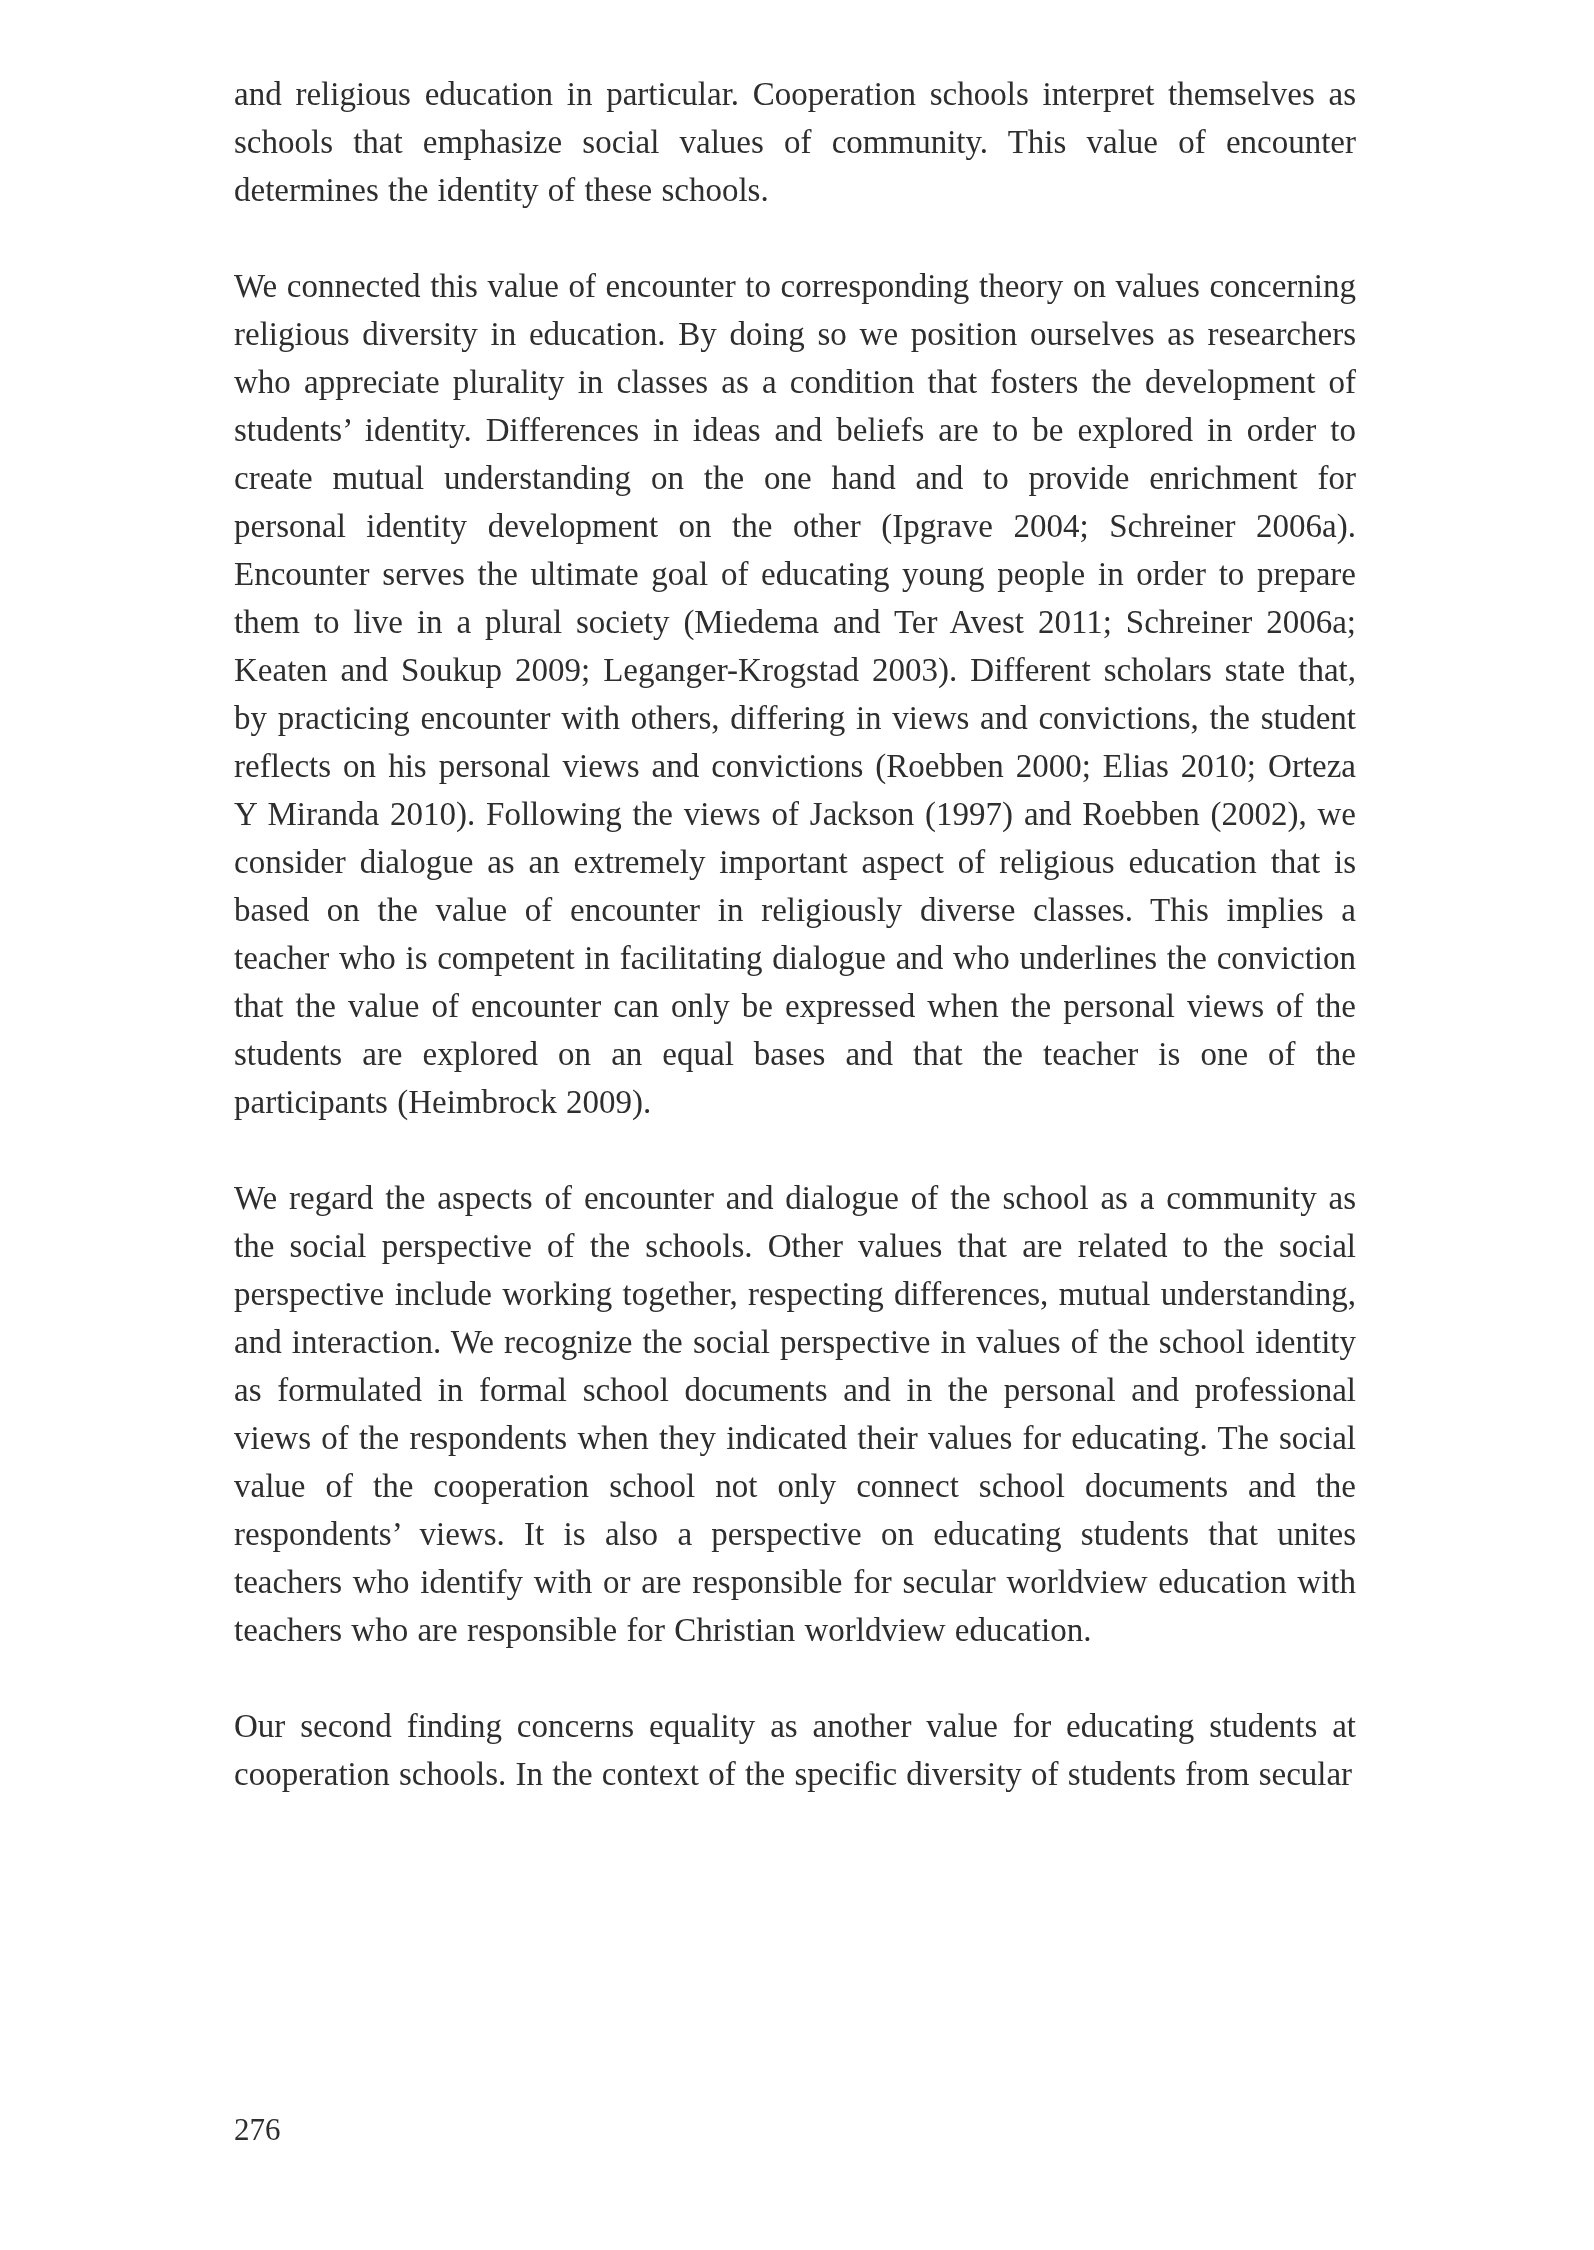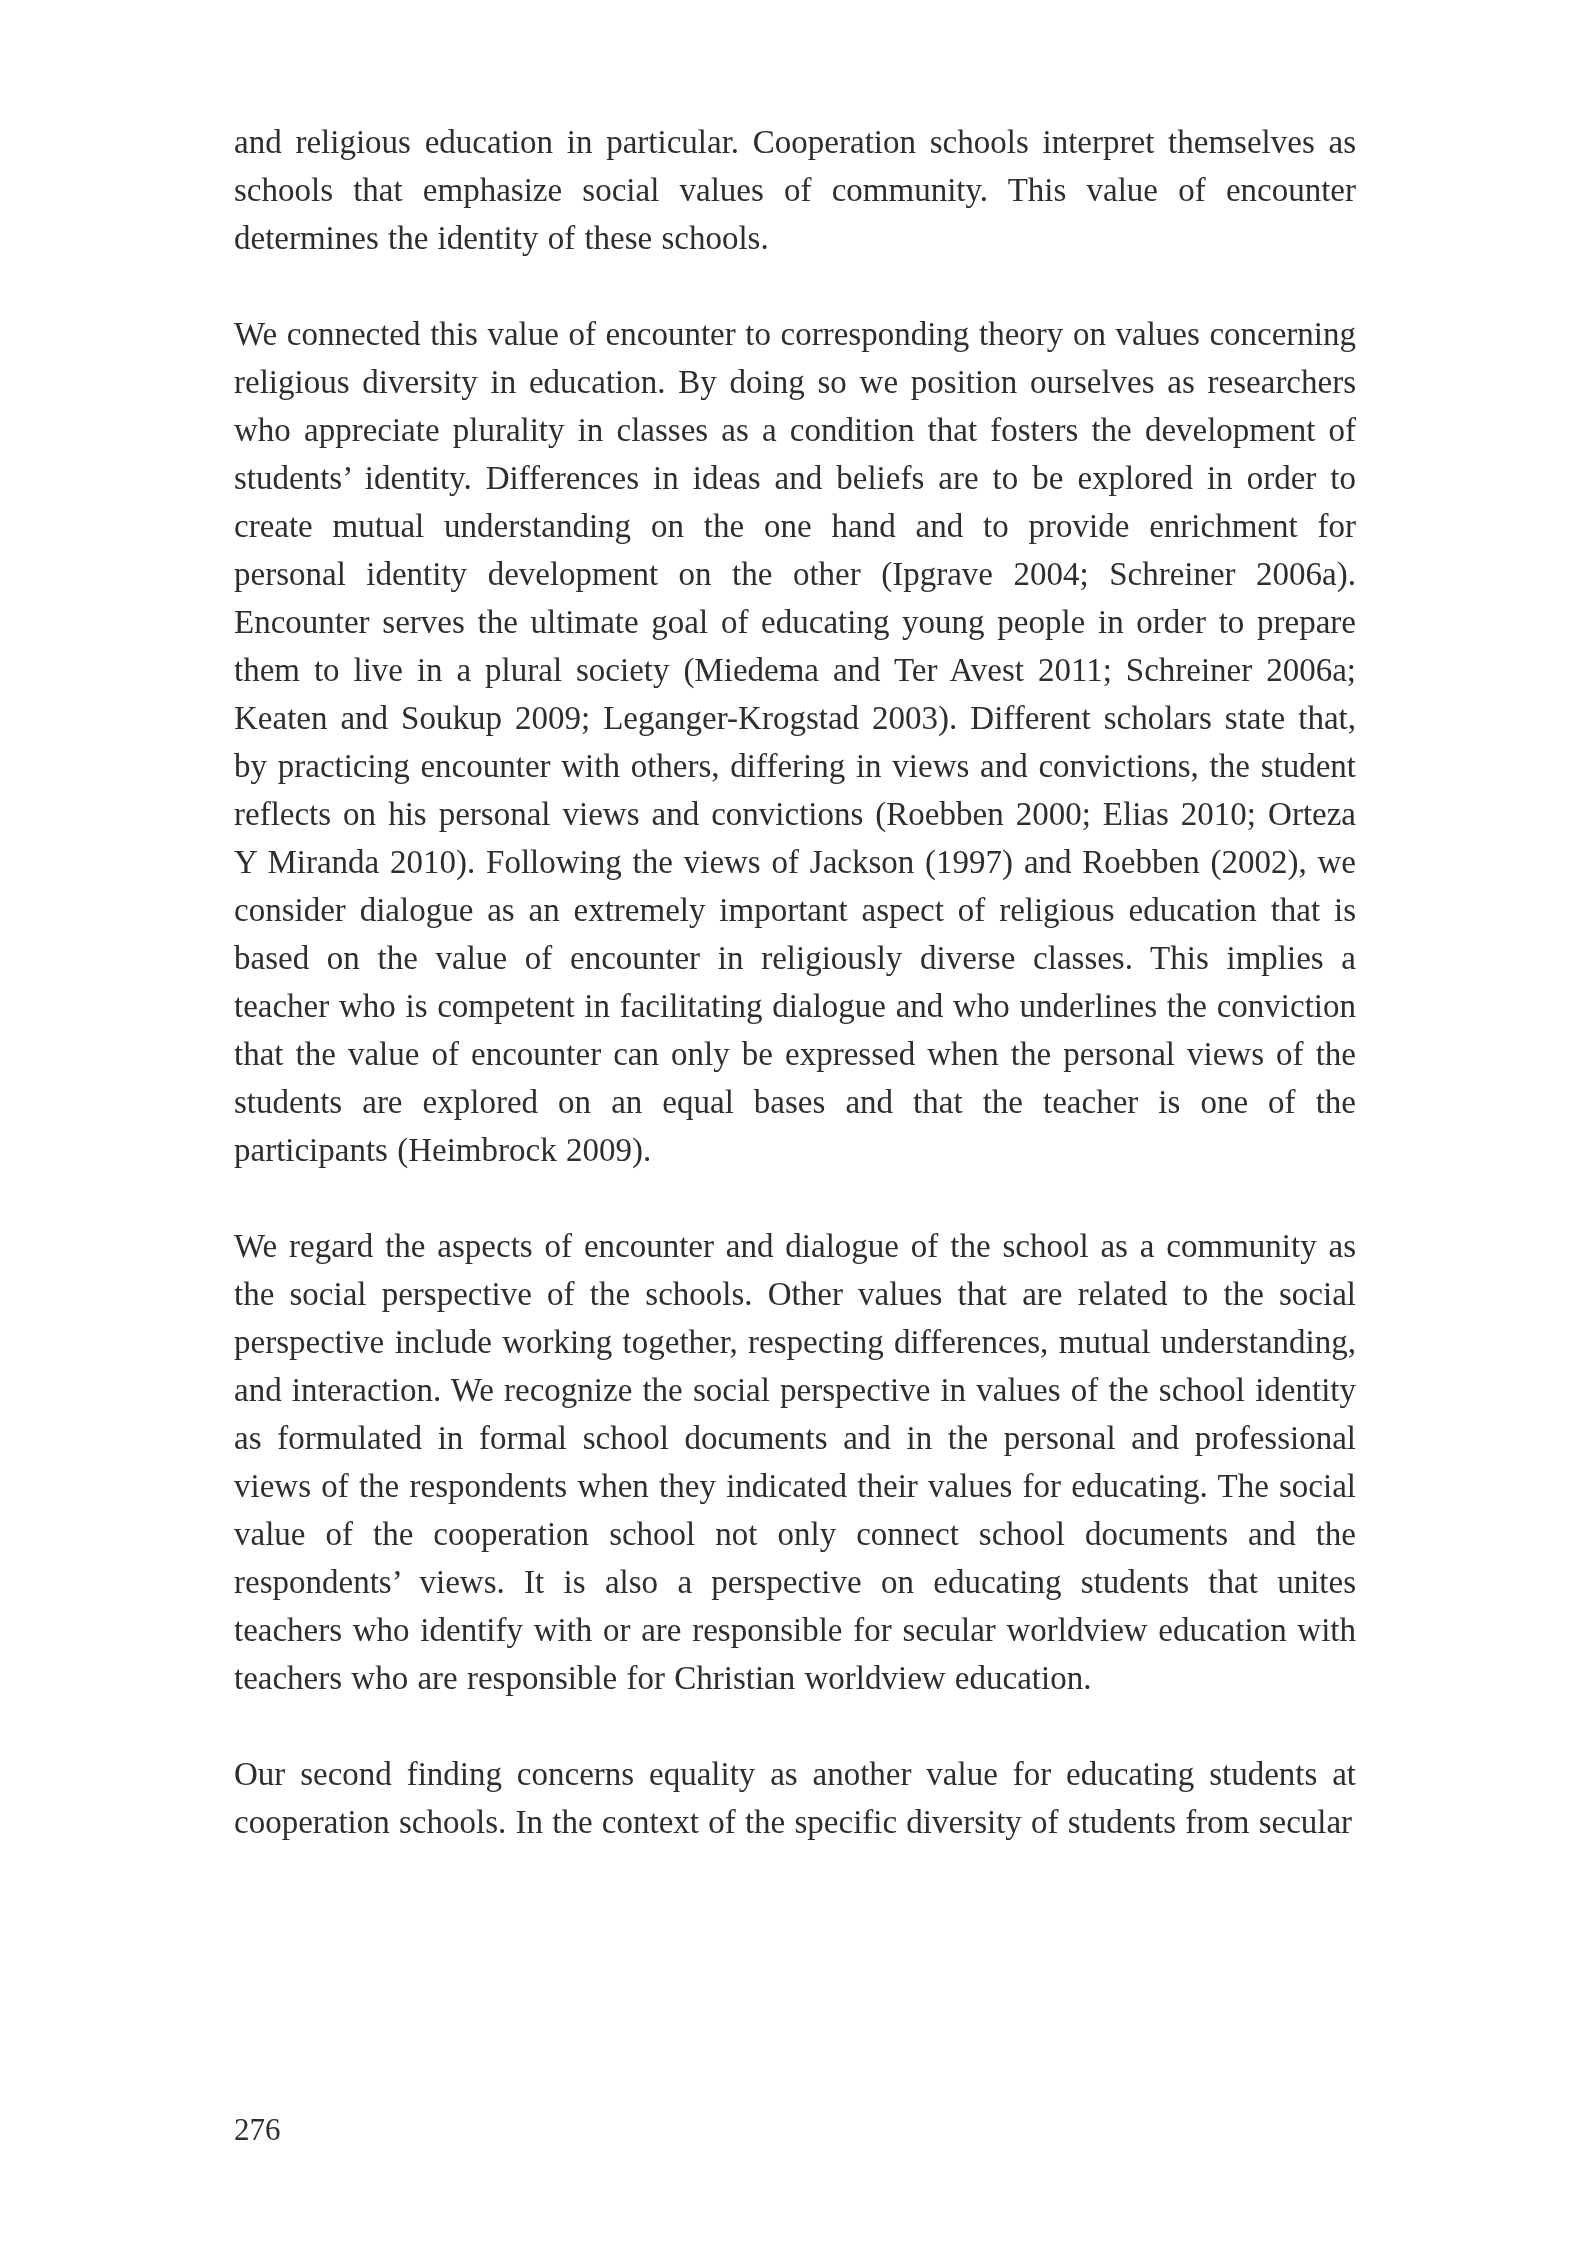--- a/index.html
+++ b/index.html
@@ -24,21 +24,21 @@
       width: 1122px;
     }
     .chapter-header {
       margin-top: 90px;
       font-size: 27px;
       letter-spacing: 1.5px;
       color: #3a3a3a;
       font-variant: normal;
     }
     .body-text {
-      margin-top: 118px;
+      margin-top: 70px;
     }
     .body-text p {
       margin: 0 0 48px 0;
       font-size: 33px;
       line-height: 48px;
       text-align: justify;
       color: #2e2e2e;
       word-spacing: 1px;
     }
     .body-text p:last-child {

